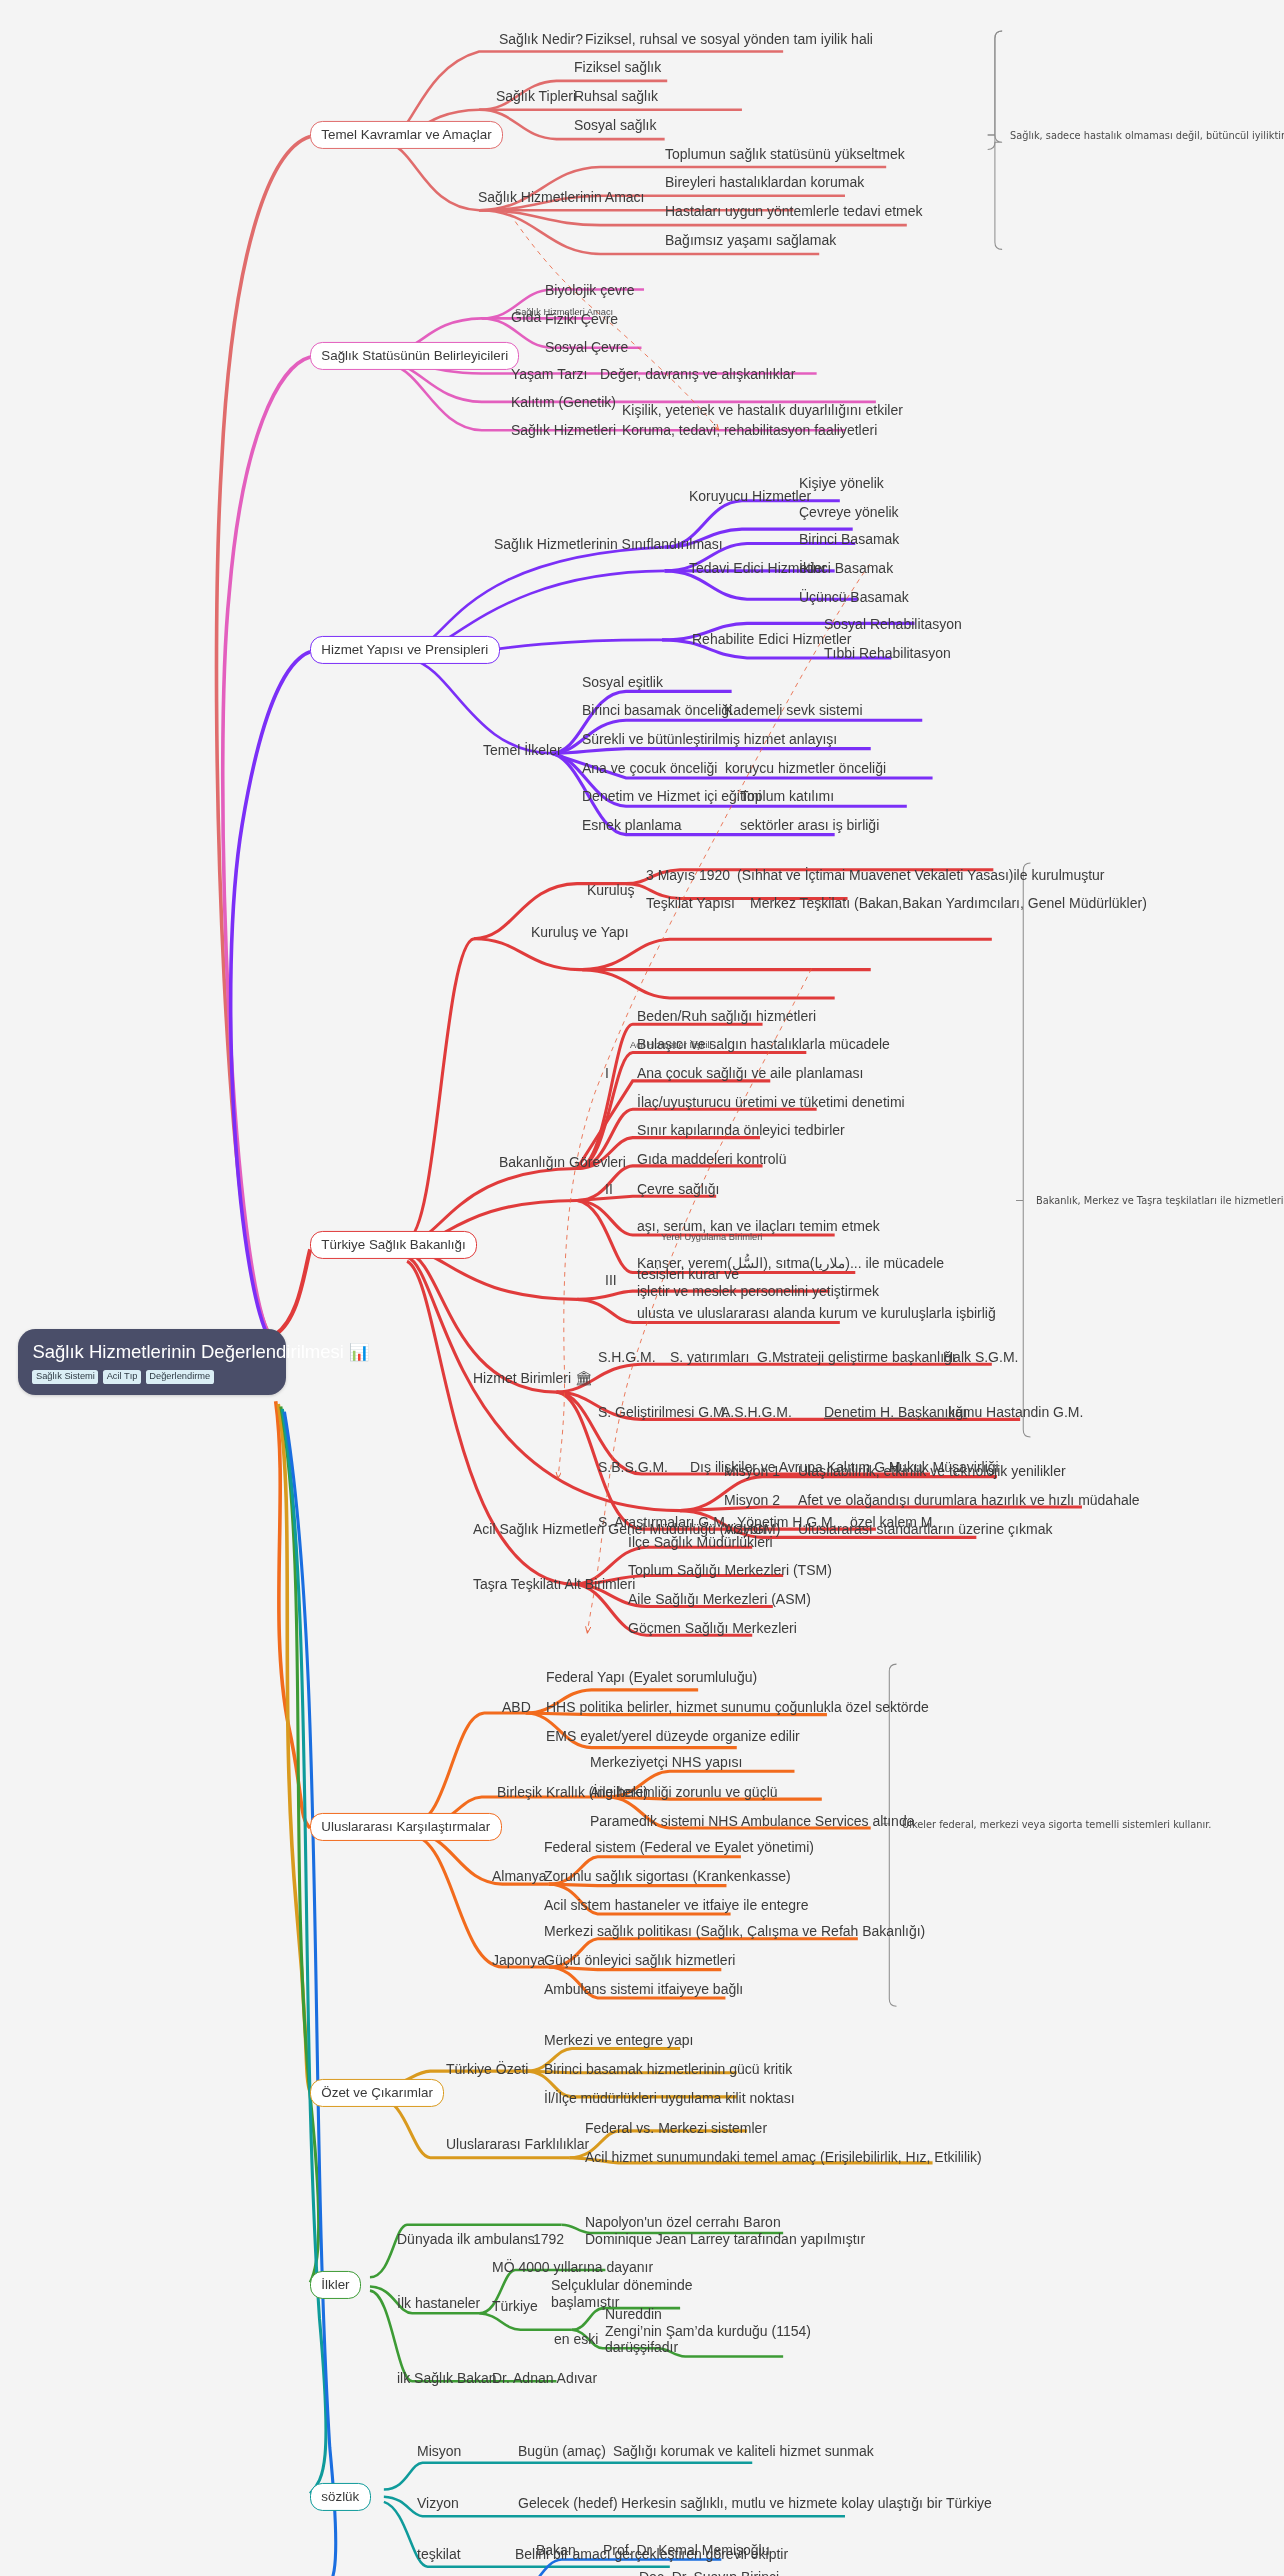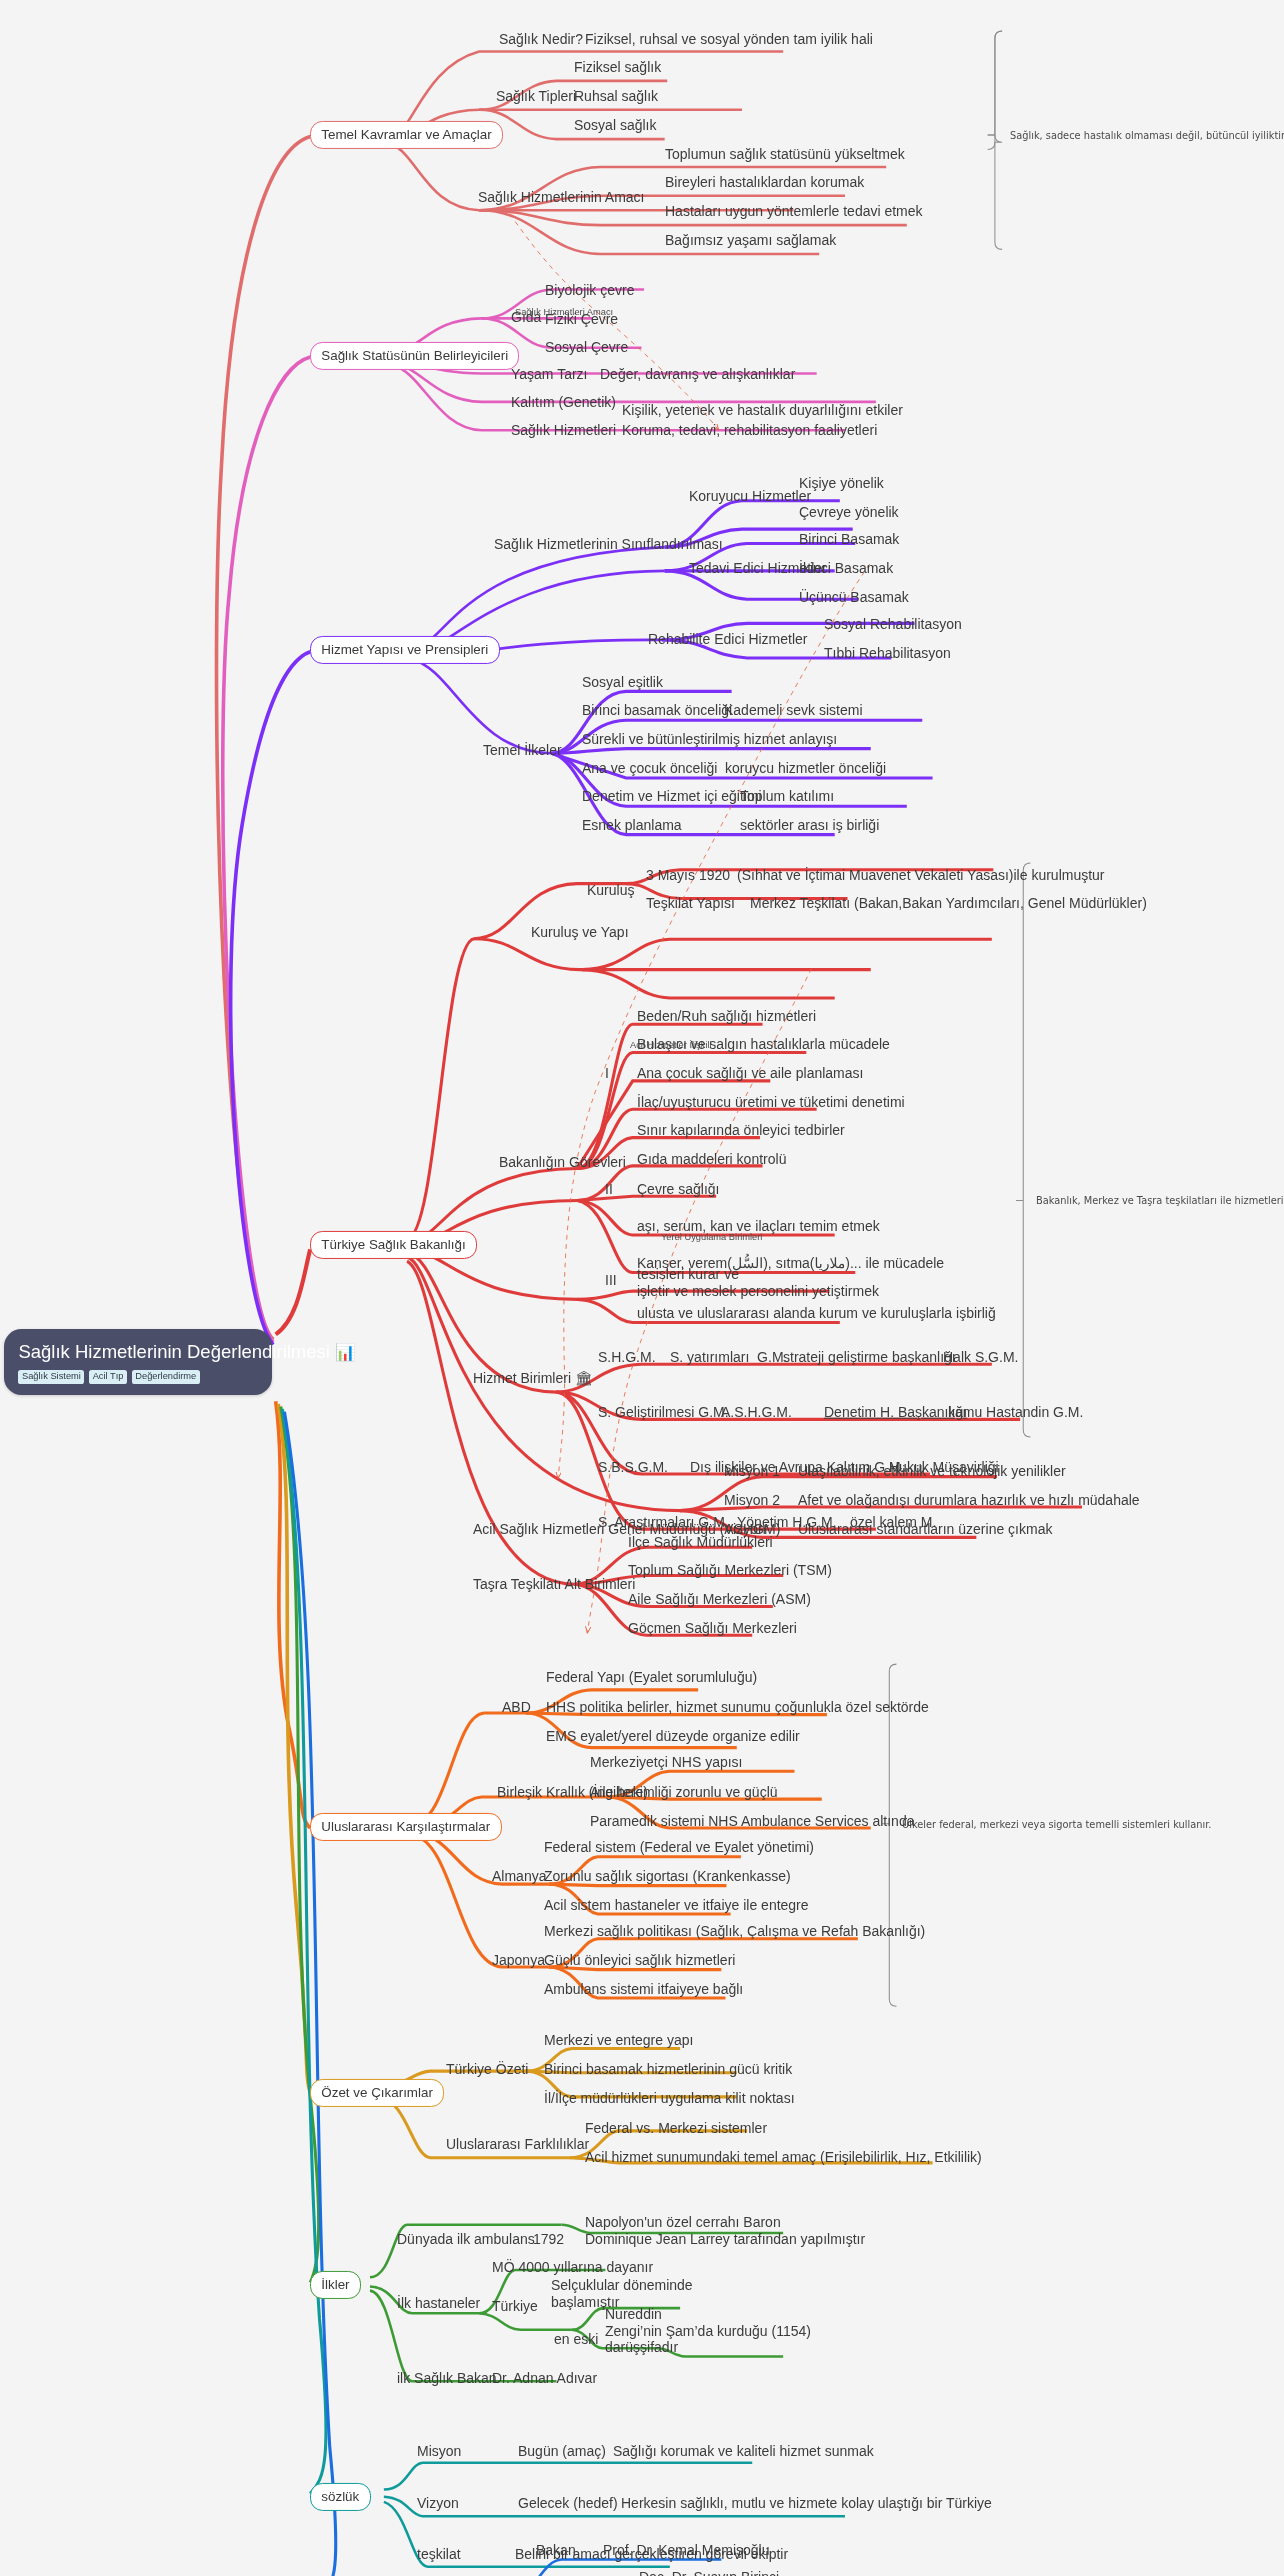--- a/index.html
+++ b/index.html
@@ -20,21 +20,21 @@
     white-space:pre;
     font-size:14px;
     line-height:1.18;
     color:#3c3c3c;
     transform:translateY(-50%);
   }
 
   
   #root{
     position:absolute;
-    left:4px; top:1329px;
+    left:18px; top:1329px;
     width:268px;
     background:#4a4e69;
     border-radius:17.5px;
     padding:13.4px 14.4px 11.3px 14.4px;
     box-sizing:border-box;
     box-shadow:0 1px 3.1px rgba(0,0,0,.18);
   }
   #root .root-title{
     color:#ffffff;
     font-size:18.5px;
@@ -312,21 +312,21 @@
       <div class="node" style="left: 511px; top: 430px;">Sağlık Hizmetleri</div>
       <div class="node" style="left: 622px; top: 430px;">Koruma, tedavi, rehabilitasyon faaliyetleri</div>
       <div class="node" style="left: 494px; top: 544px;">Sağlık Hizmetlerinin Sınıflandırılması</div>
       <div class="node" style="left: 689px; top: 496px;">Koruyucu Hizmetler</div>
       <div class="node" style="left: 799px; top: 483px;">Kişiye yönelik</div>
       <div class="node" style="left: 799px; top: 512px;">Çevreye yönelik</div>
       <div class="node" style="left: 689px; top: 568px;">Tedavi Edici Hizmetler</div>
       <div class="node" style="left: 799px; top: 539px;">Birinci Basamak</div>
       <div class="node" style="left: 799px; top: 568px;">İkinci Basamak</div>
       <div class="node" style="left: 799px; top: 597px;">Üçüncü Basamak</div>
-      <div class="node" style="left: 648px; top: 639px;">Rehabilite Edici Hizmetler</div>
+      <div class="node" style="left: 692px; top: 639px;">Rehabilite Edici Hizmetler</div>
       <div class="node" style="left: 824px; top: 624px;">Sosyal Rehabilitasyon</div>
       <div class="node" style="left: 824px; top: 653px;">Tıbbi Rehabilitasyon</div>
       <div class="node" style="left: 483px; top: 750px;">Temel İlkeler</div>
       <div class="node" style="left: 582px; top: 682px;">Sosyal eşitlik</div>
       <div class="node" style="left: 582px; top: 710px;">Birinci basamak önceliği</div>
       <div class="node" style="left: 724px; top: 710px;">Kademeli sevk sistemi</div>
       <div class="node" style="left: 582px; top: 739px;">Sürekli ve bütünleştirilmiş hizmet anlayışı</div>
       <div class="node" style="left: 582px; top: 768px;">Ana ve çocuk önceliği</div>
       <div class="node" style="left: 725px; top: 768px;">koruycu hizmetler önceliği</div>
       <div class="node" style="left: 582px; top: 796px;">Denetim ve Hizmet içi eğitimi</div>

